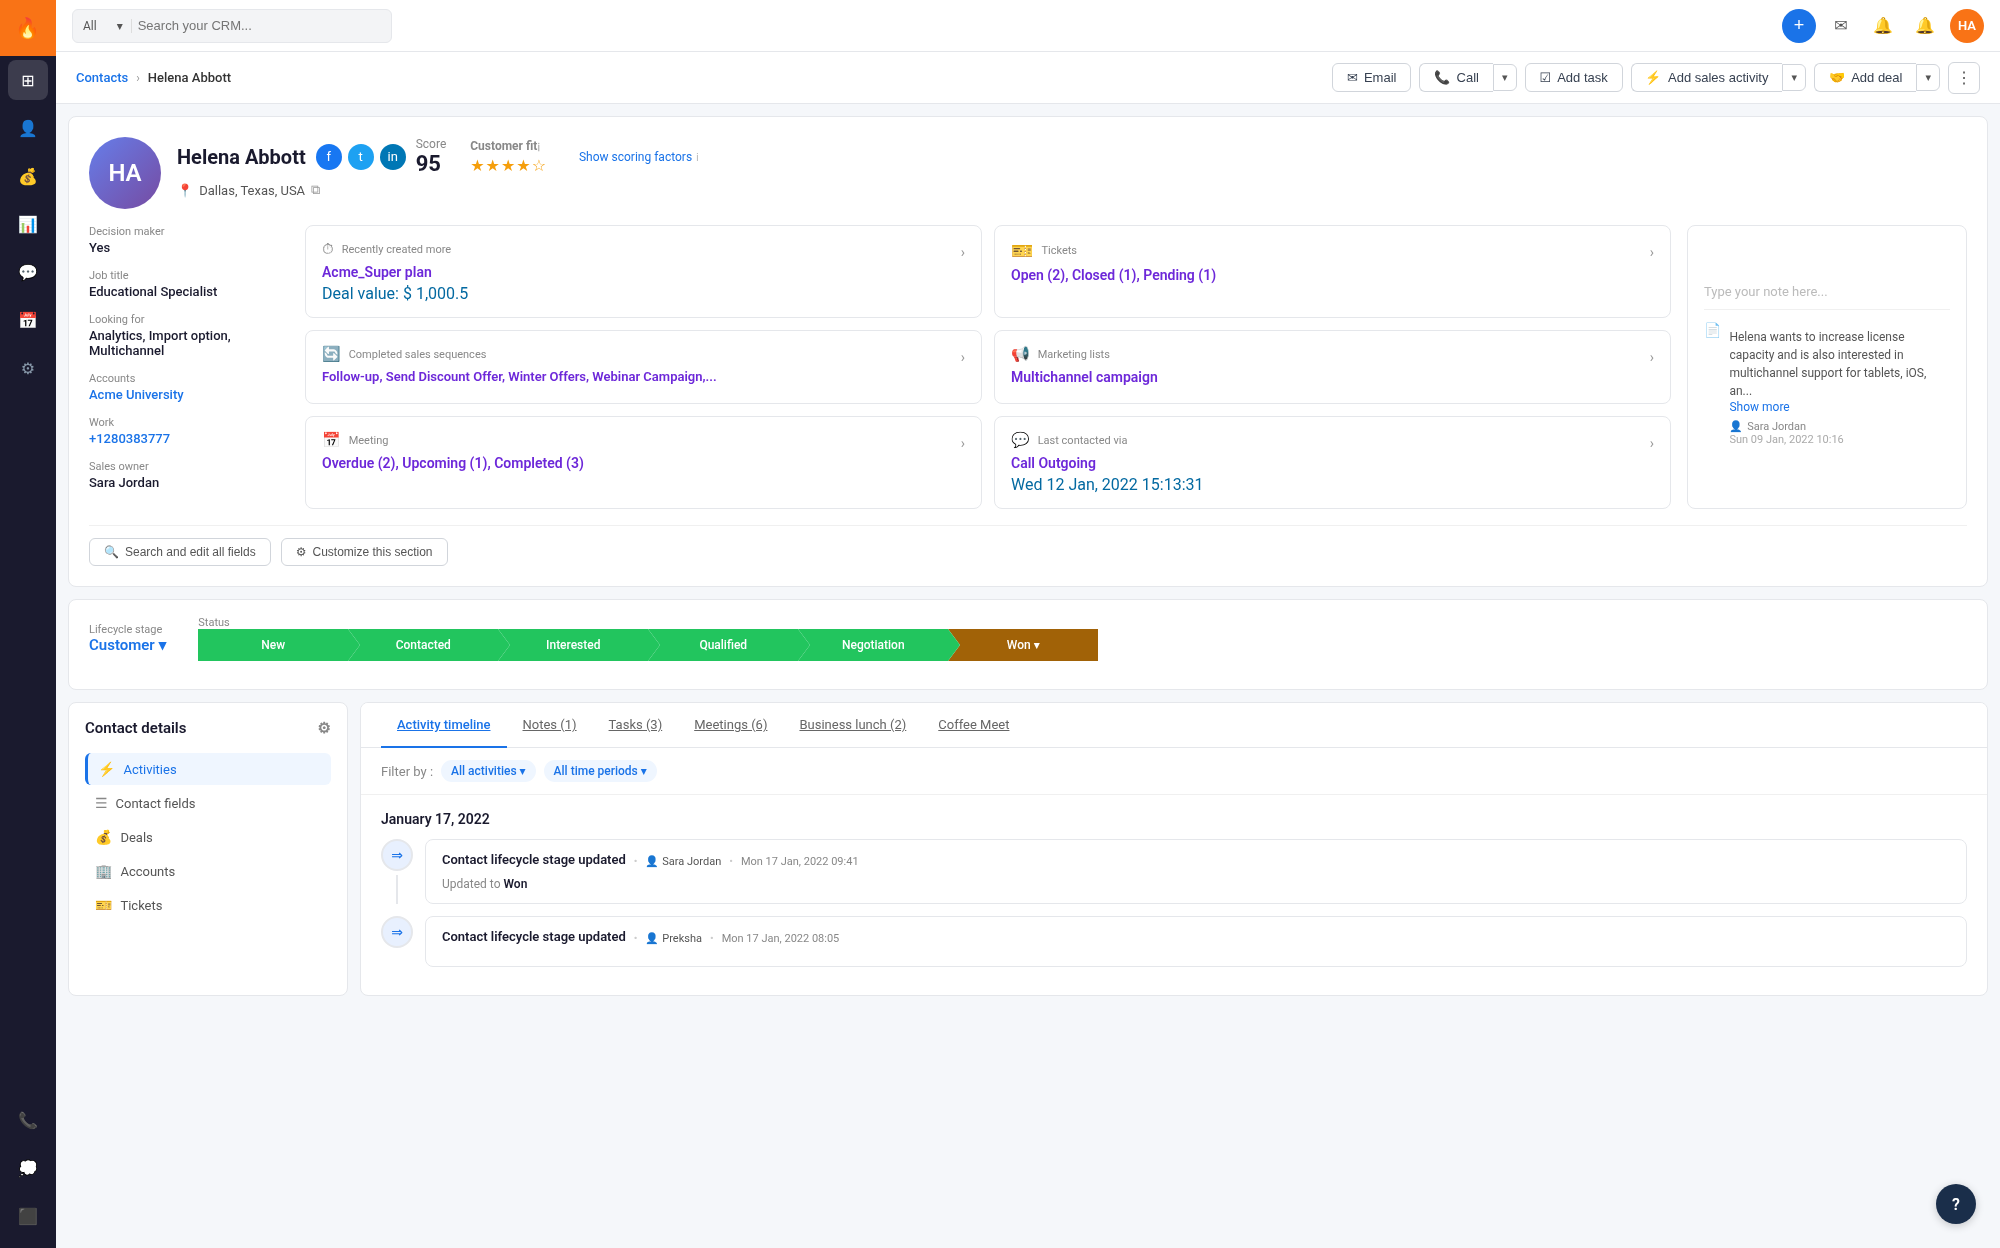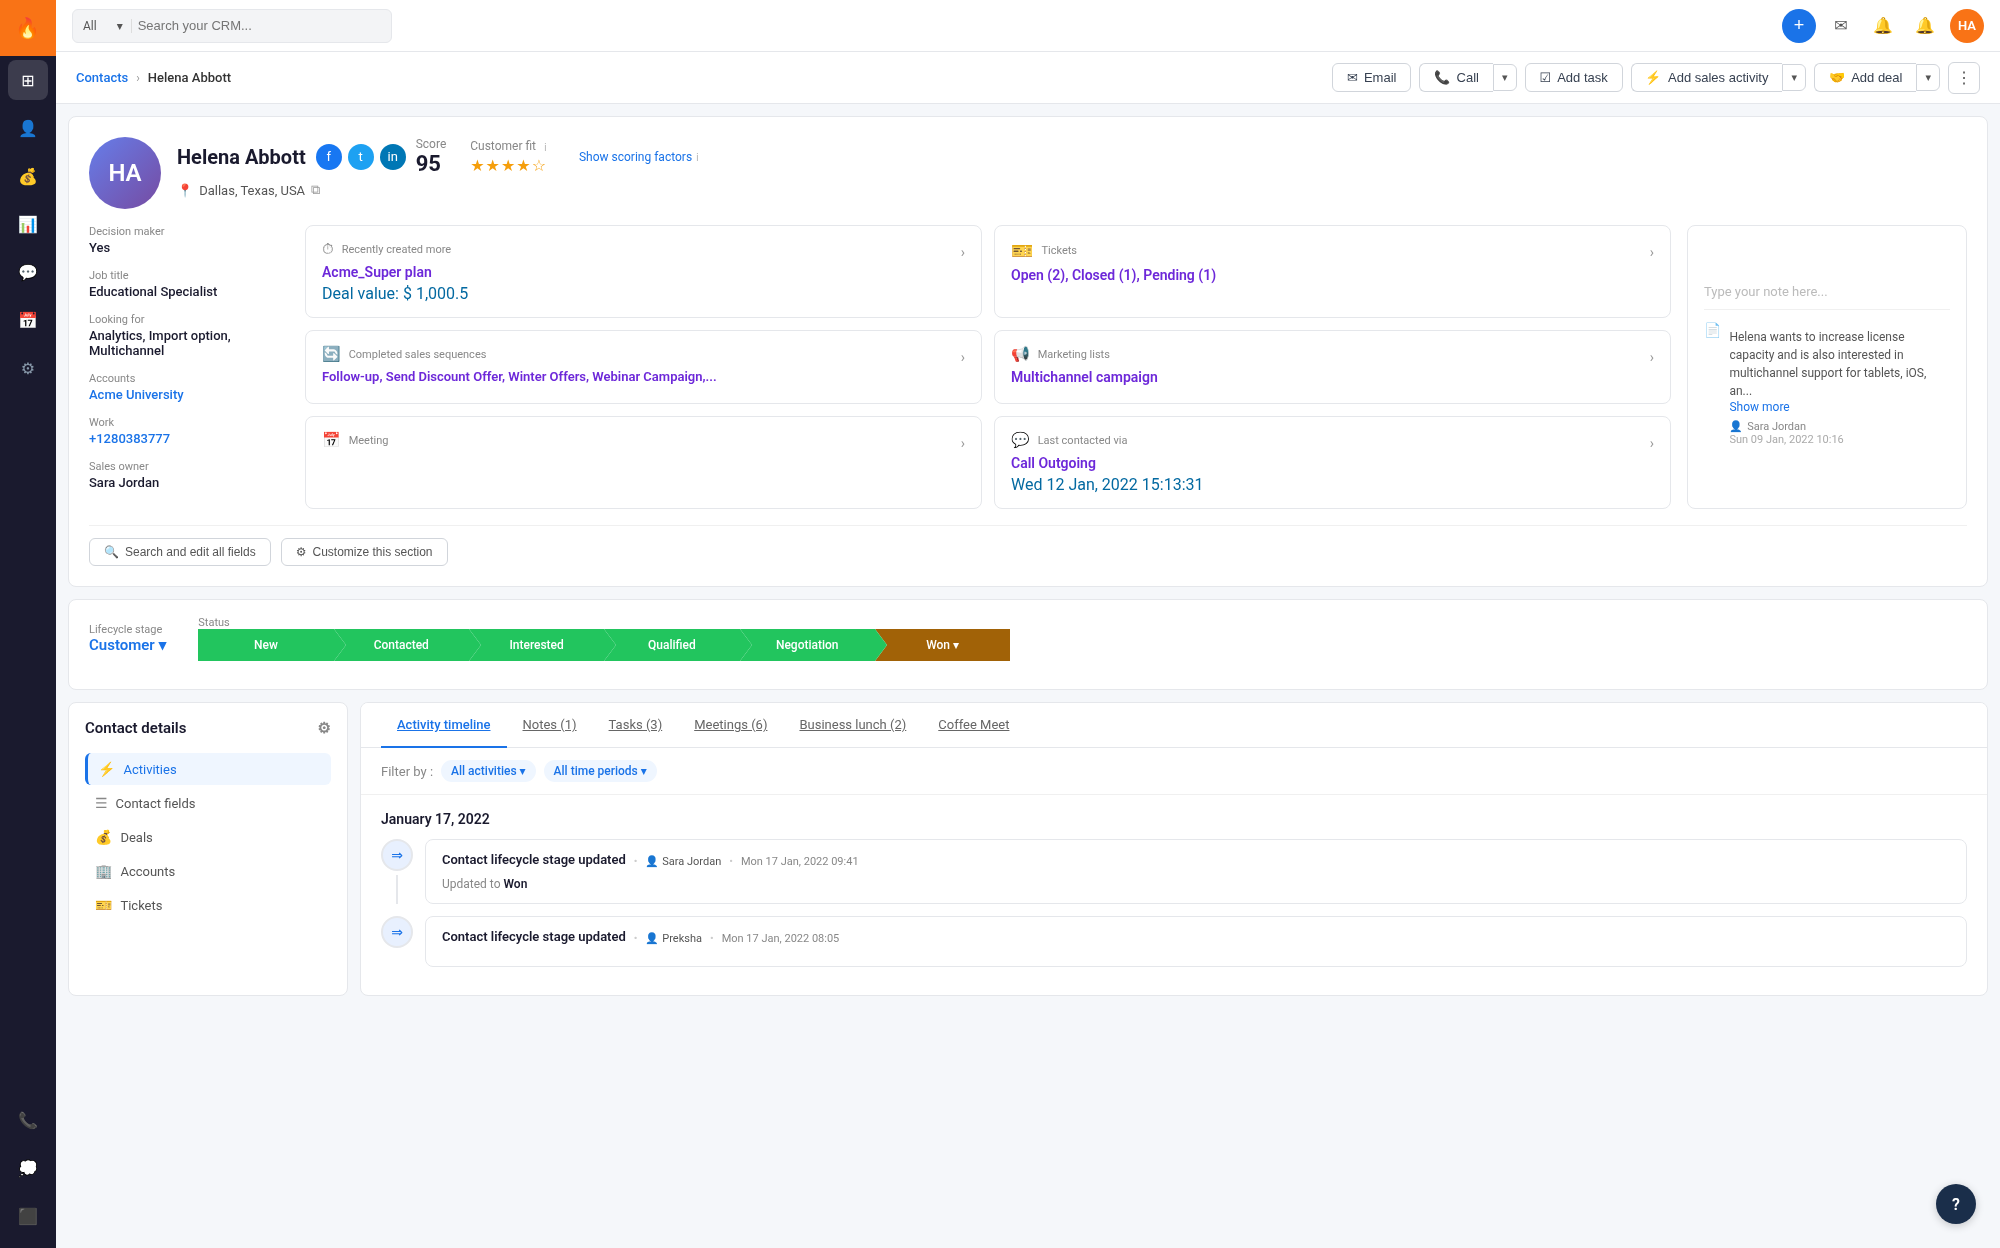--- a/index.html
+++ b/index.html
@@ -257,21 +257,21 @@
       align-items: center;
       gap: 24px;
     }
     .score-label { font-size: 12px; color: #888; }
     .score-value { font-size: 22px; font-weight: 700; color: #1a1a2e; }
     .customer-fit {
       display: flex;
       flex-direction: column;
       gap: 2px;
     }
-    .customer-fit-label { font-size: 12px; color: #888; display: flex; align-items: center; gap: 8px; }
+    .customer-fit-label { font-size: 12px; color: #888; display: flex; align-items: center; gap: 0; font-weight: bold; }
     .stars { color: #f59e0b; font-size: 16px; letter-spacing: 1px; }
     .show-scoring {
       display: flex;
       align-items: center;
       gap: 4px;
       color: #1a73e8;
       font-size: 12px;
       cursor: pointer;
       margin-left: 8px;
     }
@@ -772,20 +772,21 @@
             </div>
             <div class="card-arrow">›</div>
           </div>
 
           <div class="info-card">
             <div class="card-content">
               <div class="card-header">
                 <span class="card-icon">📅</span>
                 <span class="card-title">Meeting</span>
               </div>
+              <div class="card-main">Overdue (2), Upcoming (1), Completed (3)</div>
             </div>
             <div class="card-arrow">›</div>
           </div>
 
           <div class="info-card">
             <div class="card-content">
               <div class="card-header">
                 <span class="card-icon">💬</span>
                 <span class="card-title">Last contacted via</span>
               </div>
@@ -830,21 +831,21 @@
       <div class="lifecycle-header">
         <div>
           <div class="lifecycle-label">Lifecycle stage</div>
           <div class="lifecycle-value">
             <span>Customer</span>
             <span>▾</span>
           </div>
         </div>
         <div>
           <div class="status-label">Status</div>
-          <div class="pipeline-stages" style="width: 812px;">
+          <div class="pipeline-stages" style="width: 900px;">
             <div class="stage">New</div>
             <div class="stage">Contacted</div>
             <div class="stage">Interested</div>
             <div class="stage">Qualified</div>
             <div class="stage">Negotiation</div>
             <div class="stage won">Won ▾</div>
           </div>
         </div>
       </div>
     </div>

